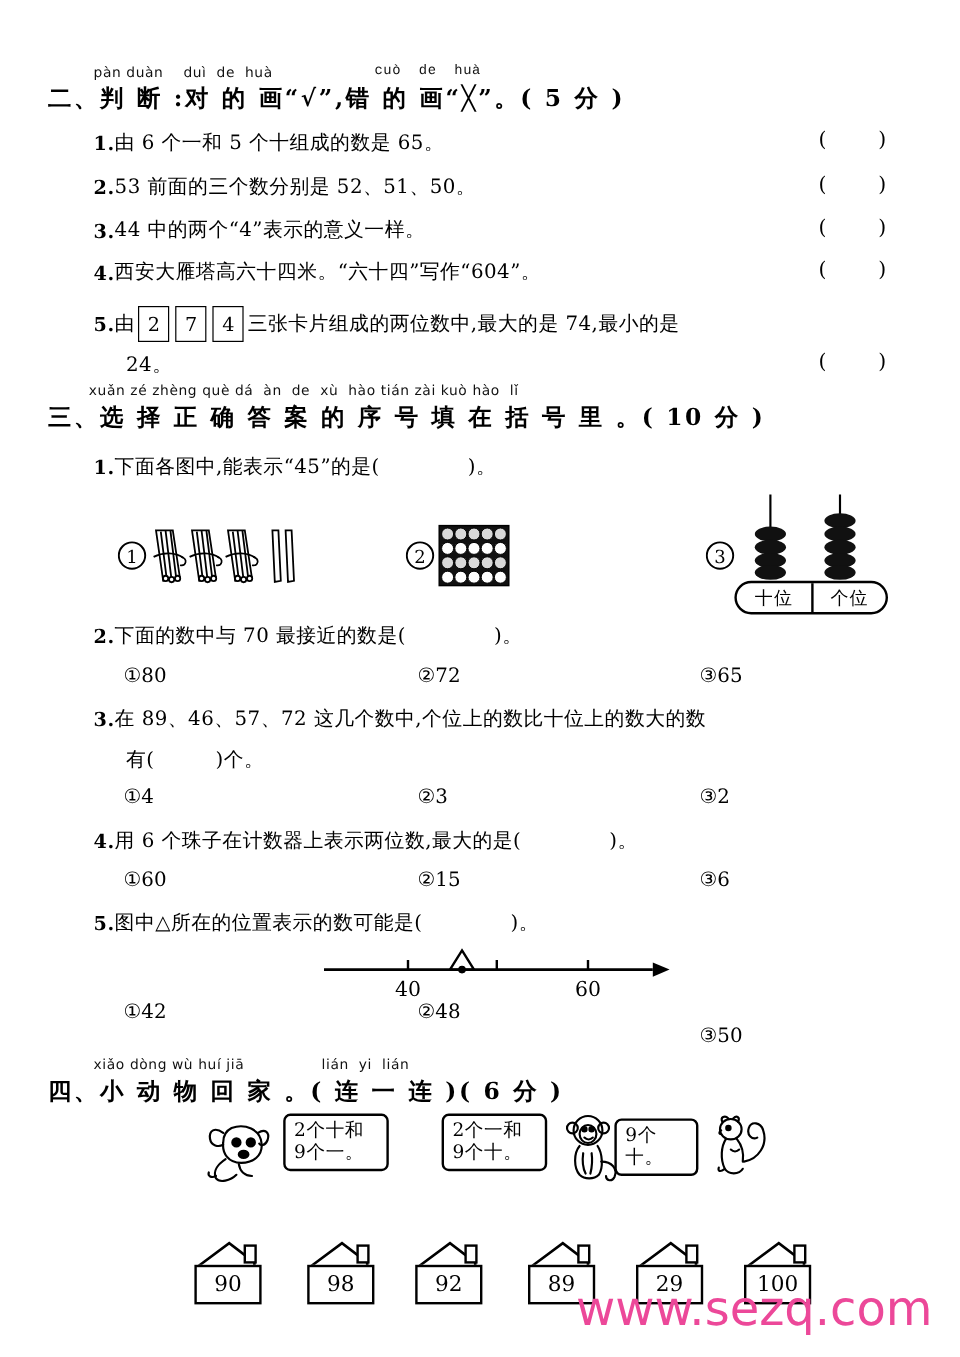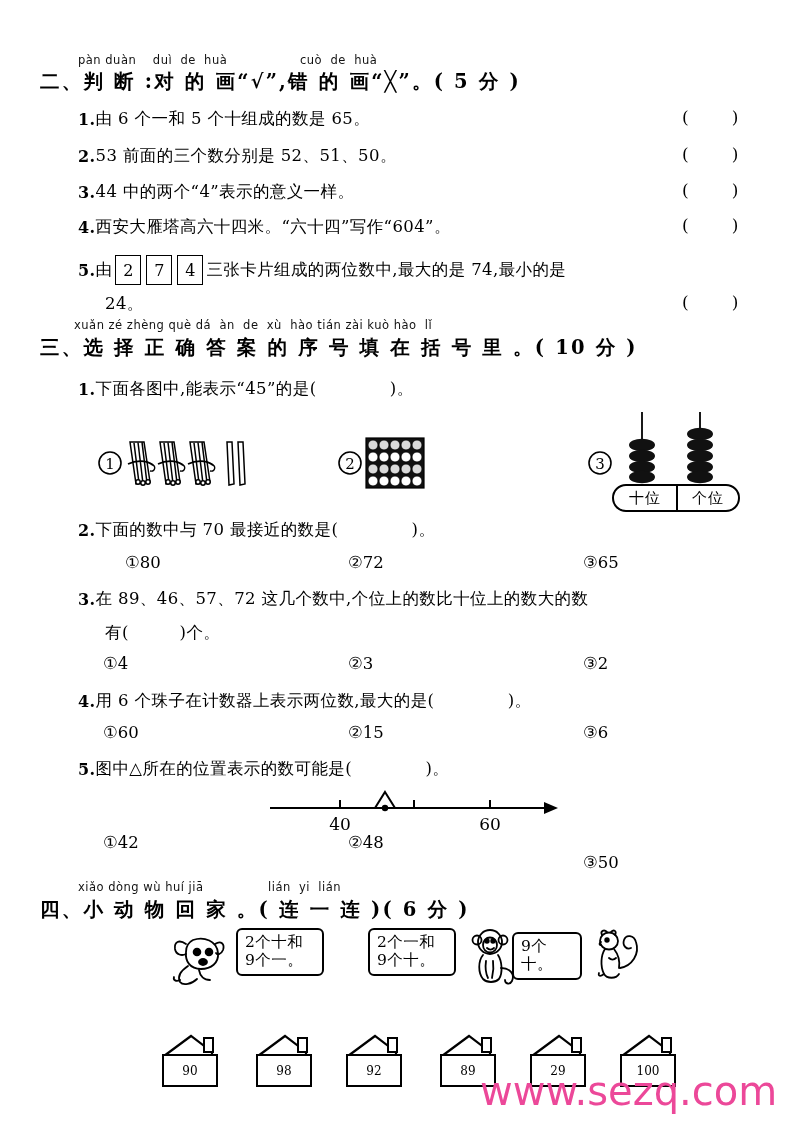--- a/index.html
+++ b/index.html
@@ -94,42 +94,42 @@
 
   
   .house { position:absolute; width:62px; height:56px; }
   .house-body {
     position:absolute;
     left:2px; top:22px;
     width:56px; height:33px;
     border:2.2px solid #000;
     background:#fff;
     display:flex; align-items:center; justify-content:center;
-    font-size:12px;
+    font-size:18px;
     font-family:"DejaVu Serif", serif;
   }
 
   
   .watermark {
     position:absolute;
     font-family:"DejaVu Sans", sans-serif;
     font-size:40px;
     color:#ec4899;
     letter-spacing:0px;
     white-space:pre;
     font-weight:400;
   }
 </style>
 </head>
 <body>
 
 <div class="page">
 
   <div class="abs pinyin" style="left:78px; top:53px;">pàn duàn    duì  de  huà</div>
-  <div class="abs pinyin" style="left:300px; top:53px;">cuò  de  huà</div>
+  <div class="abs pinyin" style="left:312px; top:53px;font-family:Liberation Mono, monospace;">cuò  de  huà</div>
 
   <div class="abs sec-head" style="left:40px; top:68px;">二、判 断 :对 的 画“√”,错 的 画“╳”。( 5 分 )</div>
 
   <div class="abs qline" style="left:78px; top:108px;">
     <span class="qnum">1.</span>
     <span>由 6 个一和 5 个十组成的数是 65。</span>
   </div>
   <div class="tf-paren" style="left:682px; top:107px;">(        )</div>
 
   <div class="abs qline" style="left:78px; top:145px;">
@@ -273,21 +273,21 @@
       <div class="placecell" style="width:62px; height:24px;">十位</div>
       <div class="placecell" style="width:62px; height:24px;">个位</div>
     </div>
   </div>
 
   <div class="abs qline" style="left:78px; top:519px;">
     <span class="qnum">2.</span>
     <span>下面的数中与 70 最接近的数是(             )。</span>
   </div>
   <div class="opts" style="left:78px; top:553px; height:24px;">
-    <span style="left:25px;margin-left:22px;">①80</span>
+    <span style="left:25px;">①80</span>
     <span style="left:270px;">②72</span>
     <span style="left:505px;">③65</span>
   </div>
 
   <div class="abs qline" style="left:78px; top:588px;">
     <span class="qnum">3.</span>
     <span>在 89、46、57、72 这几个数中,个位上的数比十位上的数大的数</span>
   </div>
   <div class="abs qline" style="left:105px; top:622px;">有(         )个。</div>
   <div class="opts" style="left:78px; top:654px; height:24px;">

